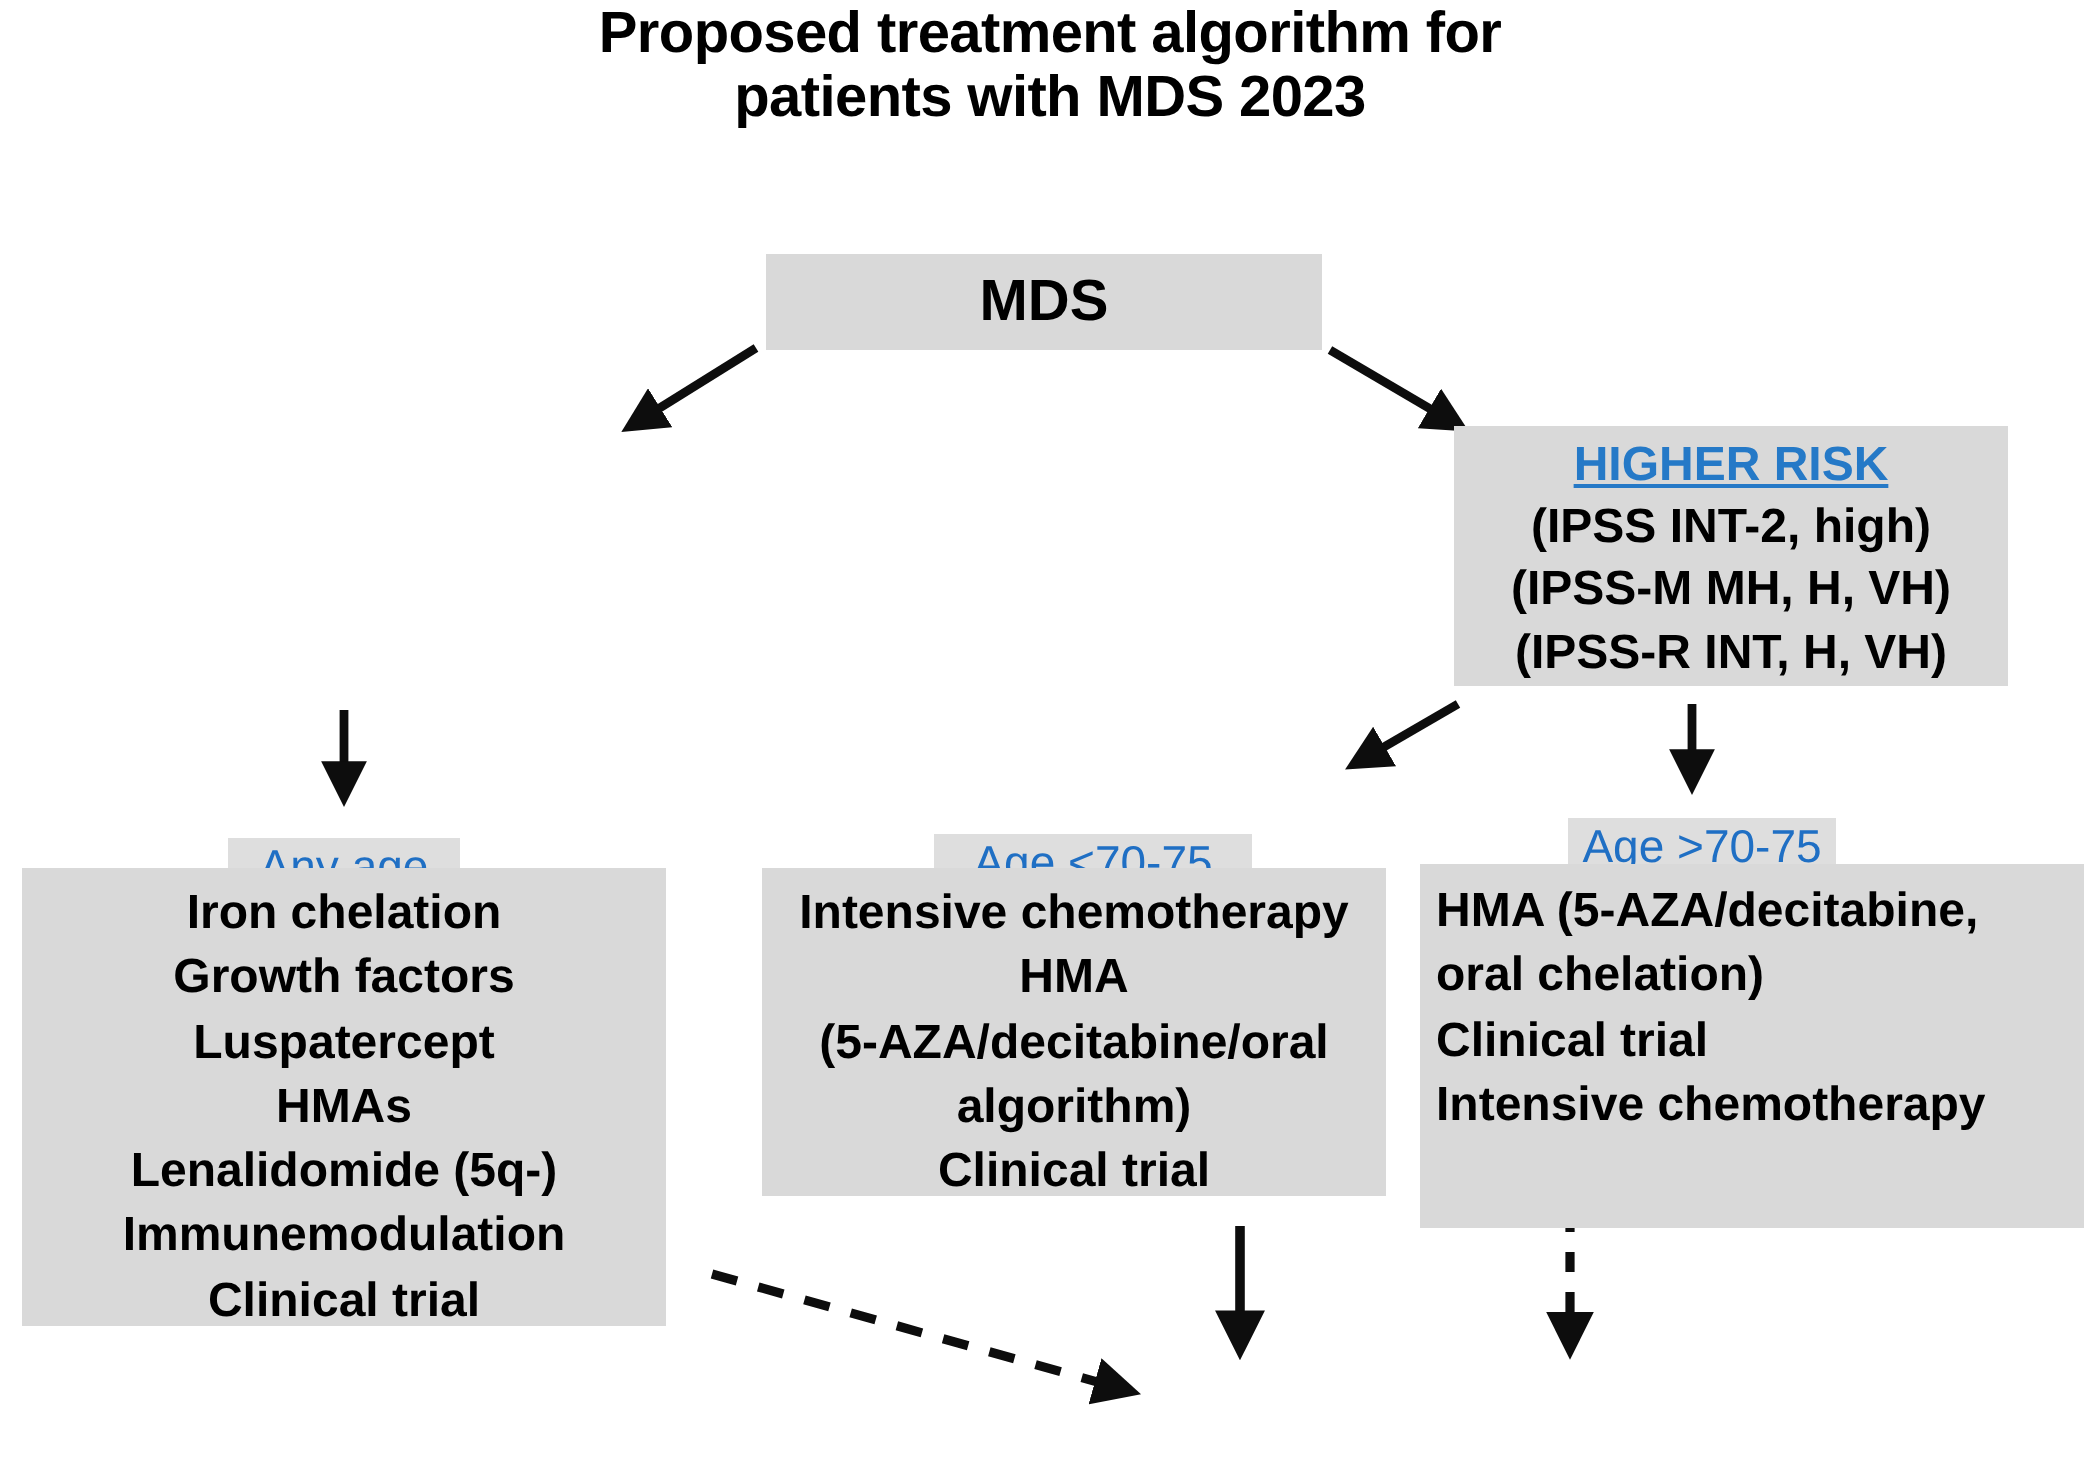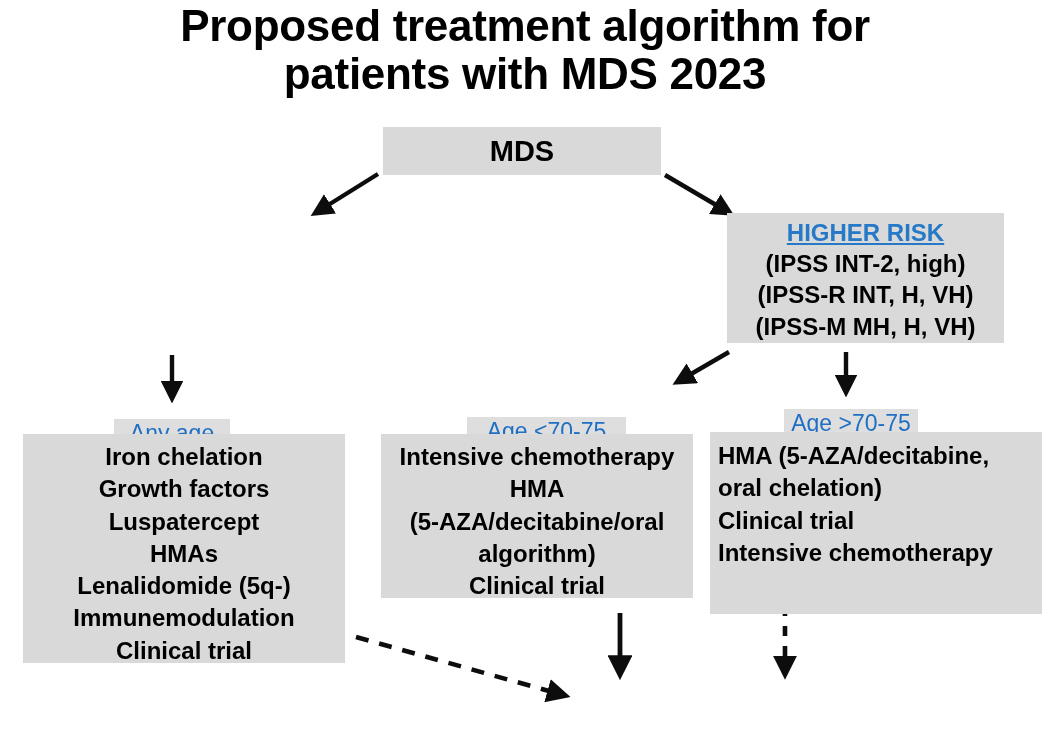--- a/index.html
+++ b/index.html
@@ -19,21 +19,21 @@
     overflow: hidden;
   }
 
   
   #title {
     position: absolute;
     left: 0;
     top: 2px;
     width: 1050px;
     text-align: center;
-    font-size: 44px;
+    font-size: 29px;
     font-weight: bold;
     line-height: 1.10;
     color: #000000;
     letter-spacing: -0.3px;
   }
 
   
   .node {
     position: absolute;
     background: #d9d9d9;
@@ -123,21 +123,20 @@
     font-weight: bold;
     line-height: 1.345;
   }
   #node-tx-lower {
     left: 11px;
     top: 434px;
     width: 322px;
     height: 229px;
     text-align: center;
     padding-top: 7px;
-    margin-left: 12px;
   }
   #node-tx-young {
     left: 381px;
     top: 434px;
     width: 312px;
     height: 164px;
     text-align: center;
     padding-top: 7px;
   }
   #node-tx-old {
@@ -207,22 +206,22 @@
   </svg>
 
   <div class="node" id="node-mds">
     <span class="line">MDS</span>
   </div>
 
 
   <div class="node risk-box" id="node-higher-risk">
     <span class="line risk-heading">HIGHER RISK</span>
     <span class="line">(IPSS INT-2, high)</span>
+    <span class="line">(IPSS-M MH, H, VH)</span>
     <span class="line">(IPSS-R INT, H, VH)</span>
-    <span class="line">(IPSS-M MH, H, VH)</span>
   </div>
 
   <div class="age-label" id="age-any">Any age</div>
   <div class="age-label" id="age-young">Age &lt;70-75</div>
   <div class="age-label" id="age-old">Age &gt;70-75</div>
 
   <div class="node tx-box" id="node-tx-lower">
     <span class="line">Iron chelation</span>
     <span class="line">Growth factors</span>
     <span class="line">Luspatercept</span>

